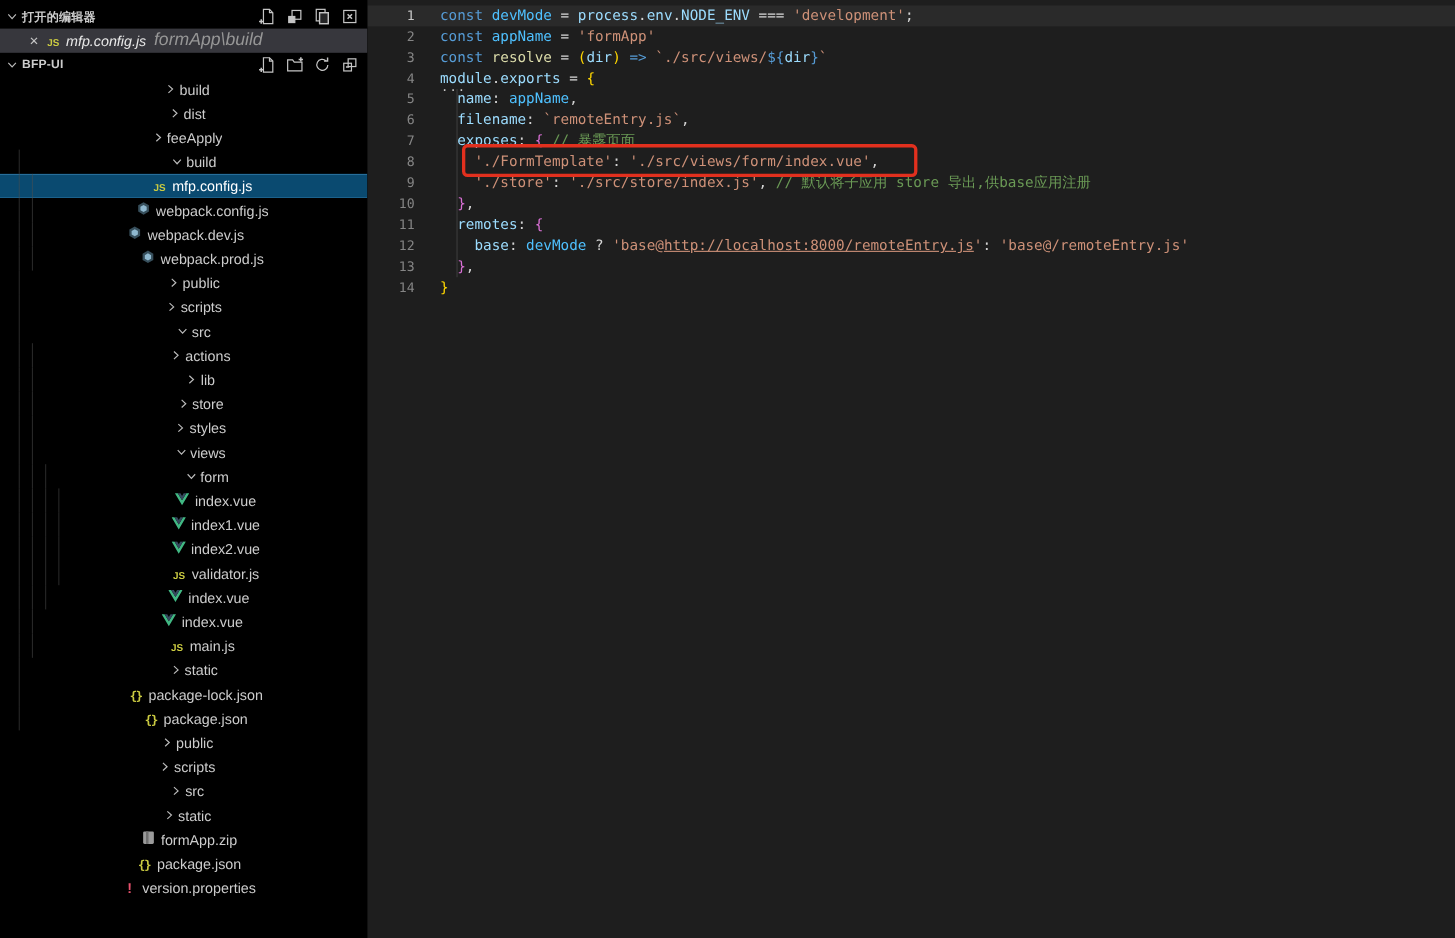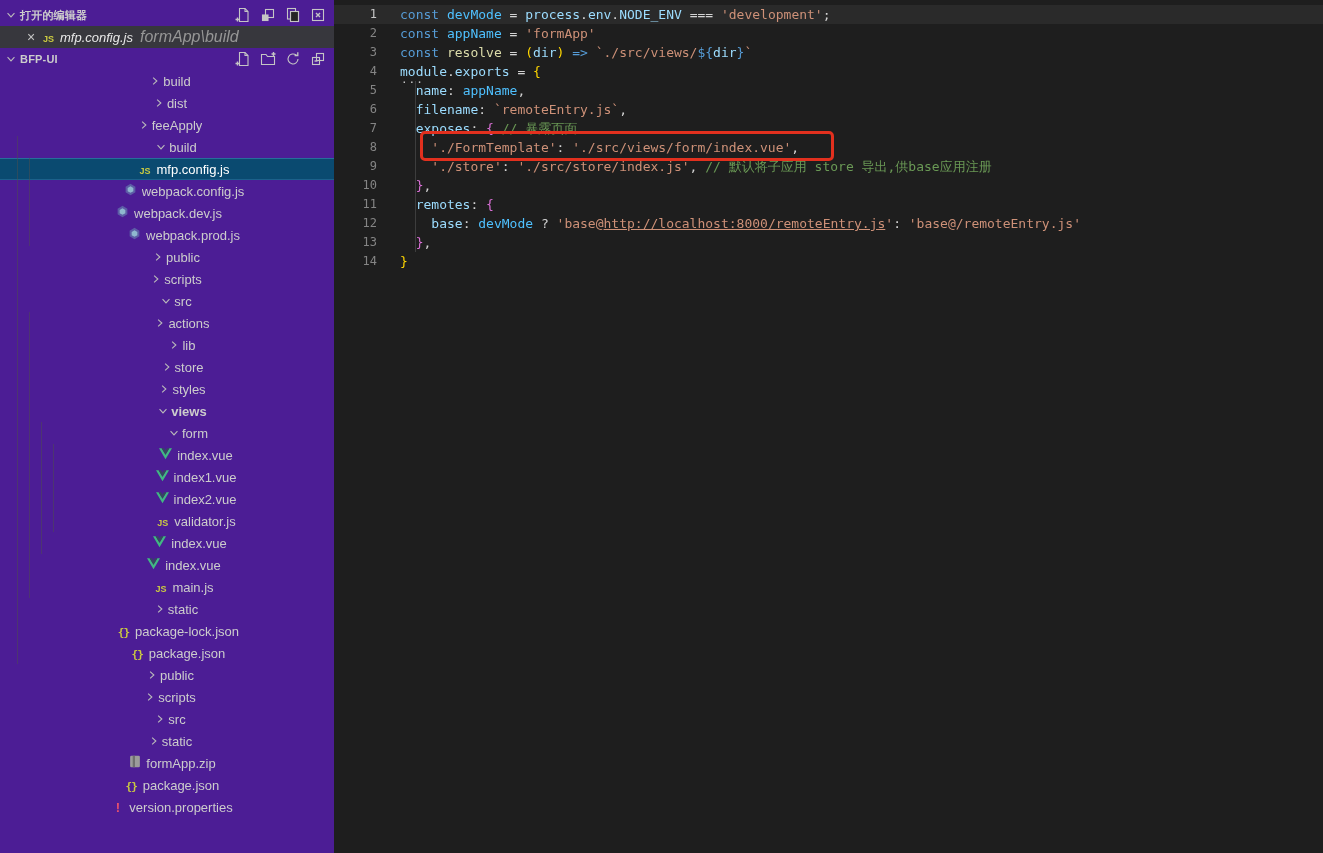--- a/index.html
+++ b/index.html
@@ -4,21 +4,21 @@
 <style>
   html,body{margin:0;padding:0;}
   body{
     width:1323px;height:853px;overflow:hidden;background:#1e1e1e;
     font-family:"Liberation Sans",sans-serif;position:relative;
     -webkit-font-smoothing:antialiased;
   }
   
   .sidebar{
     position:absolute;left:0;top:0;width:334px;height:853px;
-    background:#4c1d95;color:#cccccc;font-size:13px;overflow:hidden;z-index:2;
+    background:#000000;color:#cccccc;font-size:13px;overflow:hidden;z-index:2;
   }
   .sec-header{
     display:flex;align-items:center;height:22px;padding-left:4px;
     font-size:11px;font-weight:700;color:#cccccc;position:relative;
   }
   .sec-header.first{padding-top:4px;height:22px;}
   .sec-title{margin-left:2px;letter-spacing:.2px;}
   .toolbar{position:absolute;right:8px;top:0;bottom:0;display:flex;align-items:center;gap:9px;}
   .sec-header.first .toolbar{top:4px;}
   .tbtn{width:16px;height:16px;display:flex;align-items:center;justify-content:center;cursor:pointer;}
@@ -319,21 +319,21 @@
         <span class="guide" style="left: 29px;"></span>
         <span class="chev">
           <span class="ic">
             <svg width="10" height="10" viewBox="0 0 16 16" fill="none" stroke="#bbbbbb" stroke-width="1.7">
               <path d="M5 2.5l6 5.5-6 5.5"></path>
             </svg>
           </span>
         </span>
         <span class="tree-label">styles</span>
       </div>
-      <div class="row tree-row" style="padding-left: 30px; font-weight: bold;">
+      <div class="row tree-row" style="padding-left: 30px;">
         <span class="guide" style="left: 17px;"></span>
         <span class="guide" style="left: 29px;"></span>
         <span class="chev expanded">
           <span class="ic">
             <svg width="10" height="10" viewBox="0 0 16 16" fill="none" stroke="#bbbbbb" stroke-width="1.7">
               <path d="M5 2.5l6 5.5-6 5.5"></path>
             </svg>
           </span>
         </span>
         <span class="tree-label">views</span>

